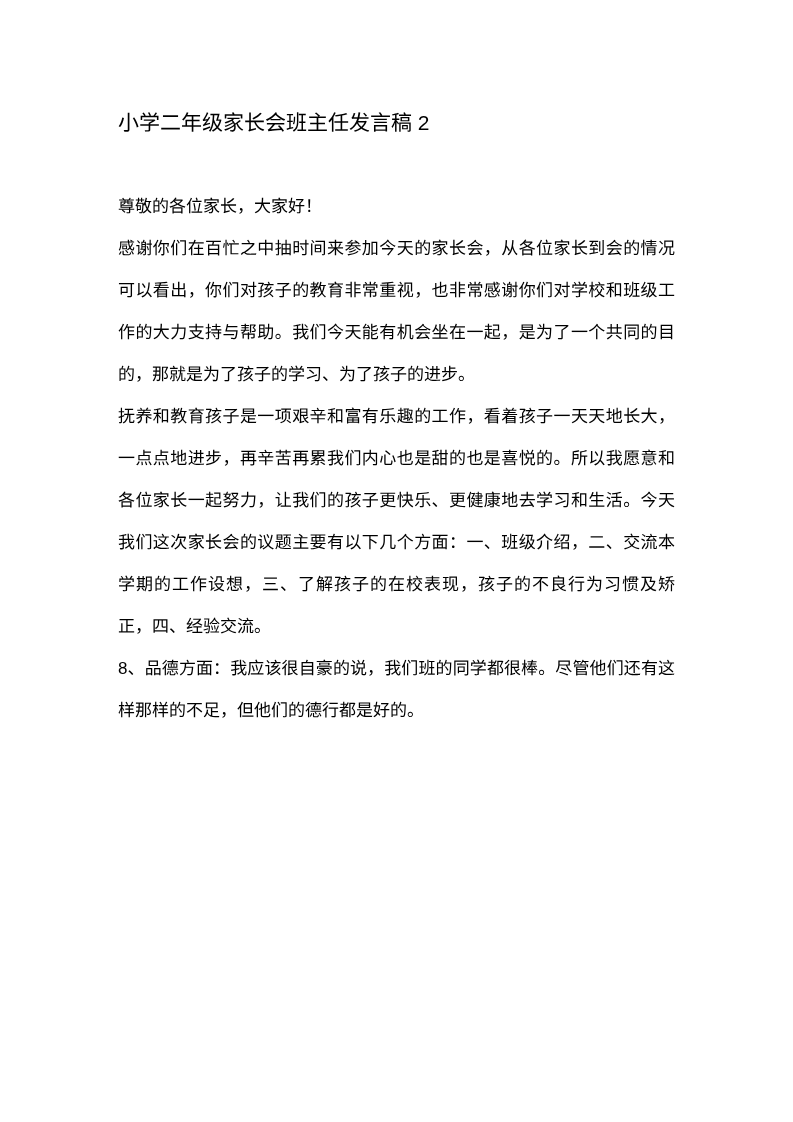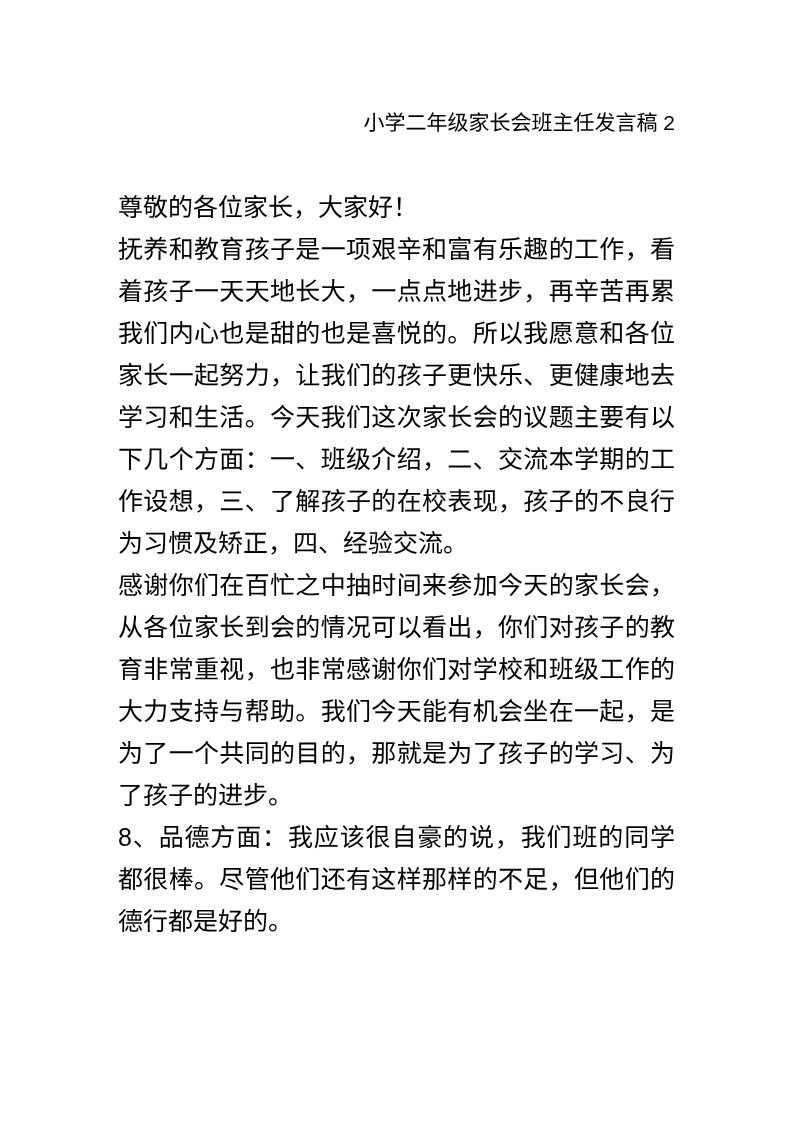--- a/index.html
+++ b/index.html
@@ -20,42 +20,42 @@
     position: absolute;
     top: 102px;
     left: 118px;
     right: 118px;
   }
   .doc-title {
     margin: 0 0 42px 0;            
     font-size: 21px;
     line-height: 42px;
     font-weight: normal;
-    text-align: right;
+    text-align: left;
     white-space: pre-wrap;
   }
   .doc-paragraph {
     margin: 0;
-    font-size: 25px;
+    font-size: 17px;
     line-height: 42px;
     text-align: justify;
     word-break: break-all;
     white-space: pre-wrap;
   }
 </style>
 </head>
 <body>
 
 <div class="page">
   <div class="content">
     <h1 class="doc-title">小学二年级家长会班主任发言稿 2</h1>
 
     <p class="doc-paragraph">尊敬的各位家长，大家好！</p>
 
+    <p class="doc-paragraph">感谢你们在百忙之中抽时间来参加今天的家长会，从各位家长到会的情况可以看出，你们对孩子的教育非常重视，也非常感谢你们对学校和班级工作的大力支持与帮助。我们今天能有机会坐在一起，是为了一个共同的目的，那就是为了孩子的学习、为了孩子的进步。</p>
+
     <p class="doc-paragraph">抚养和教育孩子是一项艰辛和富有乐趣的工作，看着孩子一天天地长大，一点点地进步，再辛苦再累我们内心也是甜的也是喜悦的。所以我愿意和各位家长一起努力，让我们的孩子更快乐、更健康地去学习和生活。今天我们这次家长会的议题主要有以下几个方面：一、班级介绍，二、交流本学期的工作设想，三、了解孩子的在校表现，孩子的不良行为习惯及矫正，四、经验交流。</p>
-
-    <p class="doc-paragraph">感谢你们在百忙之中抽时间来参加今天的家长会，从各位家长到会的情况可以看出，你们对孩子的教育非常重视，也非常感谢你们对学校和班级工作的大力支持与帮助。我们今天能有机会坐在一起，是为了一个共同的目的，那就是为了孩子的学习、为了孩子的进步。</p>
 
 
     <p class="doc-paragraph">8、品德方面：我应该很自豪的说，我们班的同学都很棒。尽管他们还有这样那样的不足，但他们的德行都是好的。</p>
 
   </div>
 </div>
 
 </body></html>

